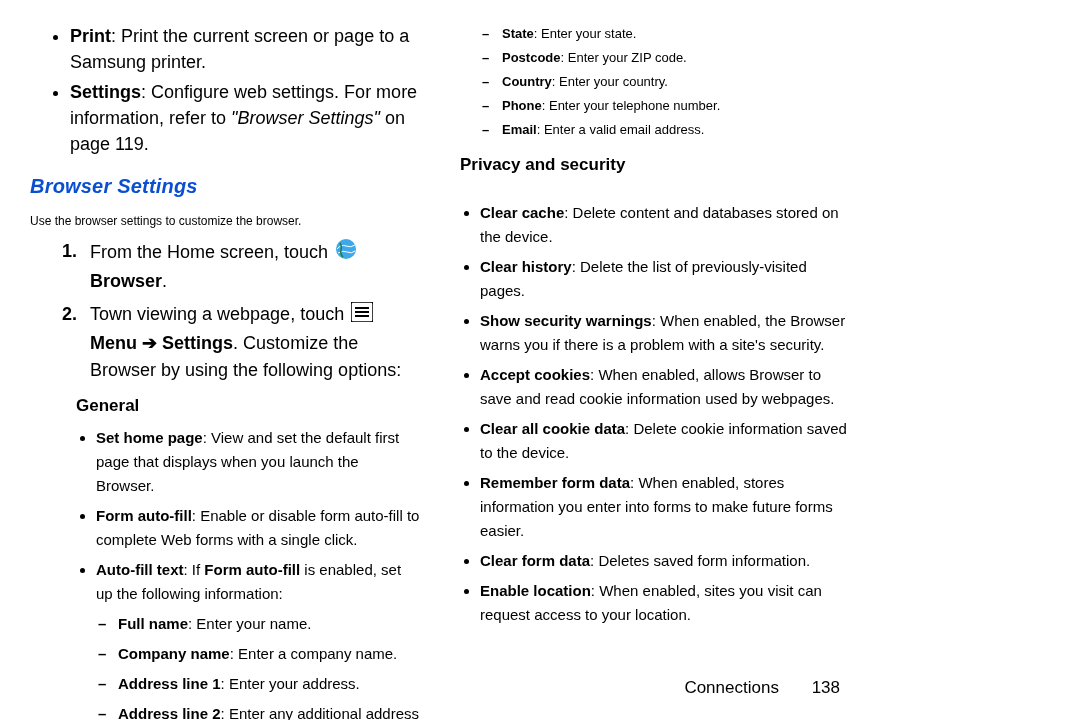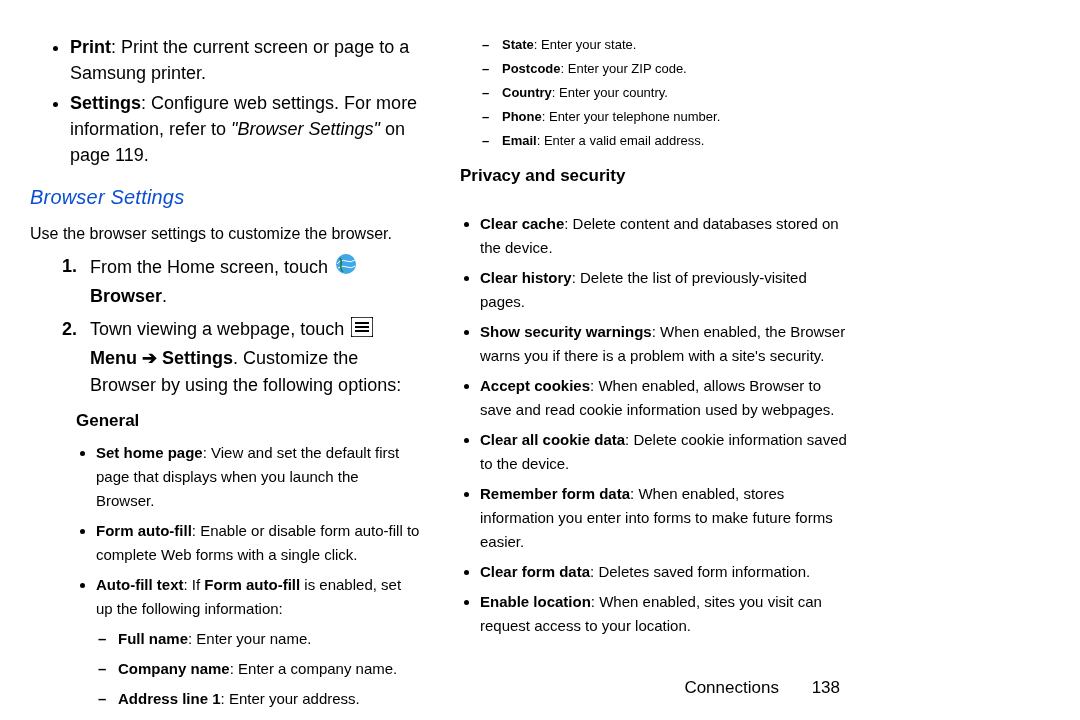--- a/index.html
+++ b/index.html
@@ -9,21 +9,21 @@
     height: 720px;
     background: #fff;
     font-family: Arial, Helvetica, sans-serif;
     color: #000;
   }
   .page {
     width: 880px;
     height: 720px;
     position: relative;
     box-sizing: border-box;
-    padding: 34px 30px 0 30px;
+    padding: 23px 30px 0 30px;
   }
   .columns {
     display: flex;
     gap: 40px;
   }
   .col {
     width: 490px;
   }
   .top-bullets {
     margin: 0 0 18px 0;
@@ -32,29 +32,29 @@
   .top-bullets li {
     font-size: 18px;
     line-height: 1.45;
     margin-bottom: 4px;
   }
   .xref {
     font-style: italic;
   }
   .heading {
     color: #0a4fd1;
-    font-weight: normal;
+    font-weight: bold;
     font-style: italic;
     font-size: 20px;
     margin: 12px 0 4px 0;
     font-family: Arial, Helvetica, sans-serif;
     letter-spacing: 0.2px;
   }
   .intro {
-    font-size: 16px;
+    font-size: 12px;
     margin: 16px 0 10px 0;
   }
   ol.steps {
     margin: 0 0 10px 0;
     padding-left: 60px;
     counter-reset: step;
     list-style: none;
   }
   ol.steps > li {
     font-size: 18px;

